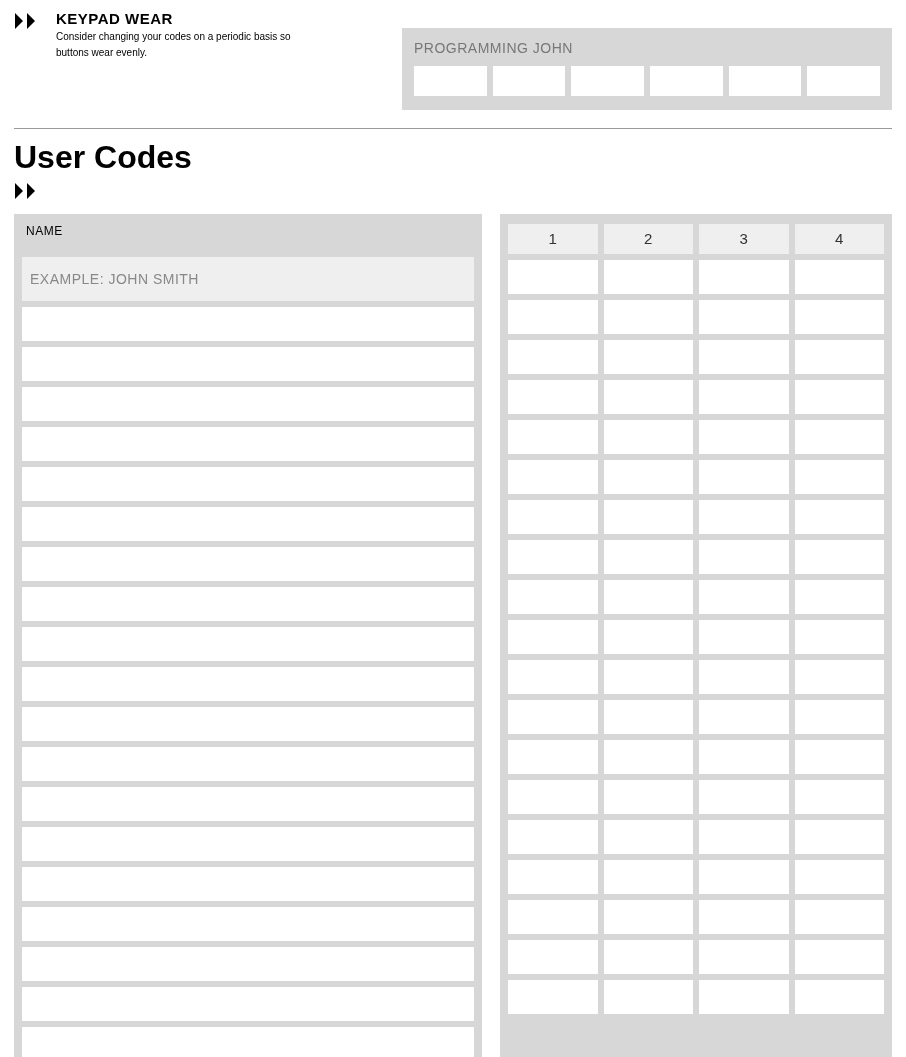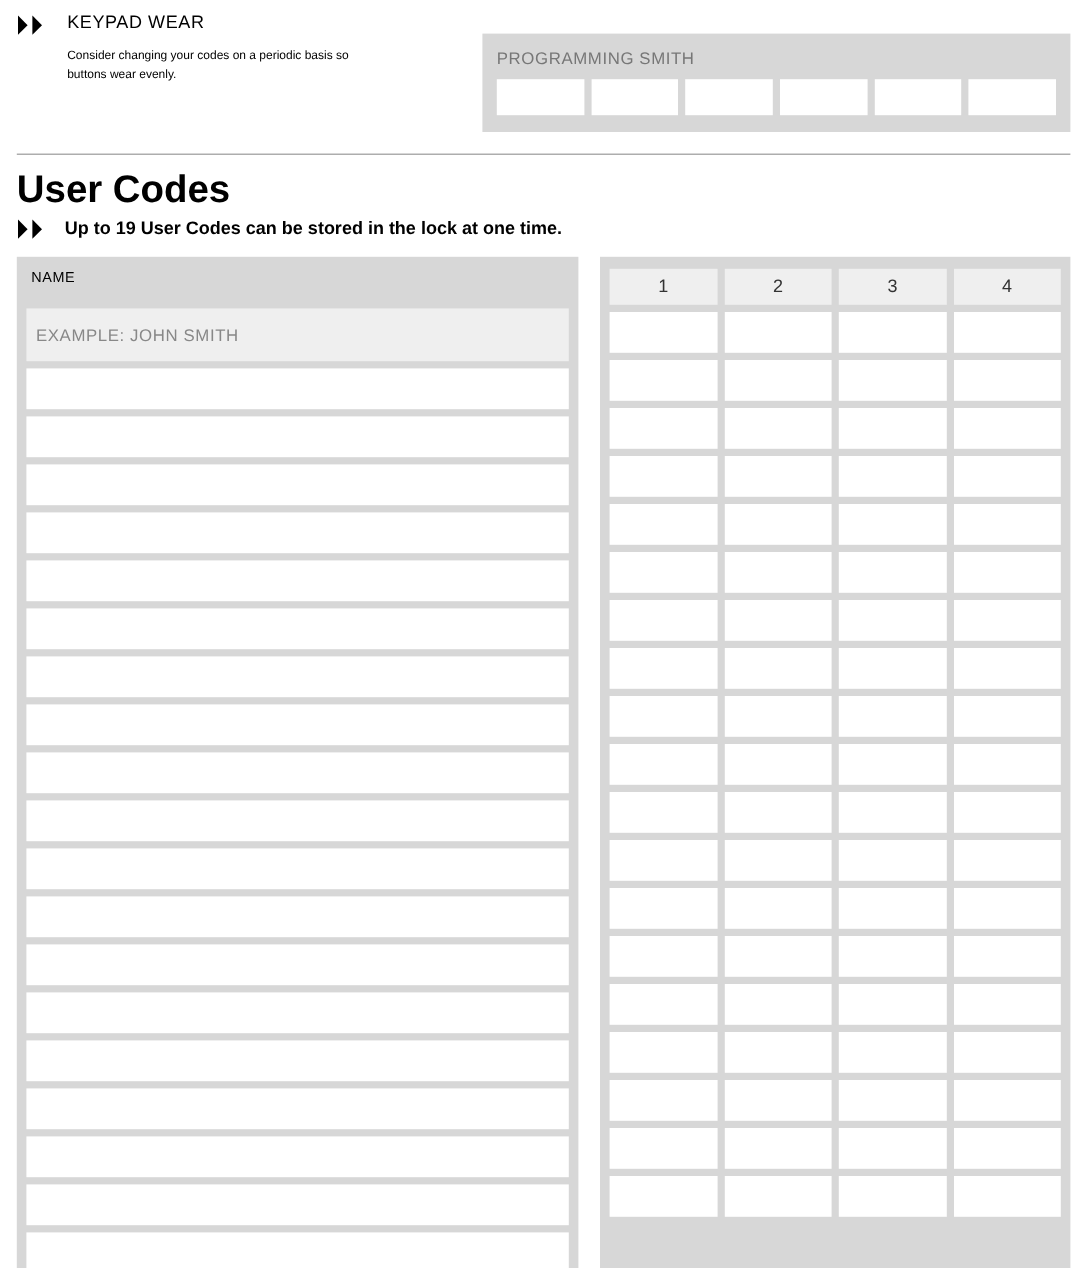--- a/index.html
+++ b/index.html
@@ -25,24 +25,24 @@
   }
   .chevrons {
     flex: 0 0 auto;
     display: inline-flex;
     gap: -2px;
     padding-top: 2px;
   }
   .chevrons svg { display: block; }
   .tip-text { flex: 1; }
   .tip-title {
-    font-weight: 400;
+    font-weight: 700;
     letter-spacing: 0.5px;
     font-size: 15px;
-    margin-bottom: 12px;
+    margin-bottom: 2px;
   }
   .tip-body {
     font-size: 10px;
     line-height: 1.55;
     max-width: 260px;
   }
   .prog-box {
     flex: 0 0 490px;
     background: #d7d7d7;
     padding: 12px 12px 14px 12px;
@@ -153,21 +153,21 @@
         <path d="M13 1 L21 9 L13 17 Z" fill="#000"></path>
       </svg>
     </span>
     <div class="tip-text">
       <div class="tip-title">KEYPAD WEAR</div>
       <div class="tip-body">Consider changing your codes on a periodic basis so buttons wear evenly.</div>
     </div>
   </div>
 
   <div class="prog-box">
-    <div class="prog-label">PROGRAMMING SMITH</div>
+    <div class="prog-label">PROGRAMMING JOHN</div>
     <div class="prog-cells" id="prog-cells">
         <div class="prog-cell"></div>
         <div class="prog-cell"></div>
         <div class="prog-cell"></div>
         <div class="prog-cell"></div>
         <div class="prog-cell"></div>
         <div class="prog-cell"></div>
       </div>
   </div>
 </div>
@@ -176,21 +176,20 @@
 
 <h2 class="section-title">User Codes</h2>
 
 <div class="section-note">
   <span class="chevrons">
     <svg width="30" height="18" viewBox="0 0 30 18">
       <path d="M1 1 L9 9 L1 17 Z" fill="#000"></path>
       <path d="M13 1 L21 9 L13 17 Z" fill="#000"></path>
     </svg>
   </span>
-  <span>Up to 19 User Codes can be stored in the lock at one time.</span>
 </div>
 
 <div class="tables">
   <div class="name-col">
     <div class="col-header">NAME</div>
     <div class="example-row">EXAMPLE: JOHN SMITH</div>
     <div id="name-rows">
         <div class="row-cell"></div>
         <div class="row-cell"></div>
         <div class="row-cell"></div>

